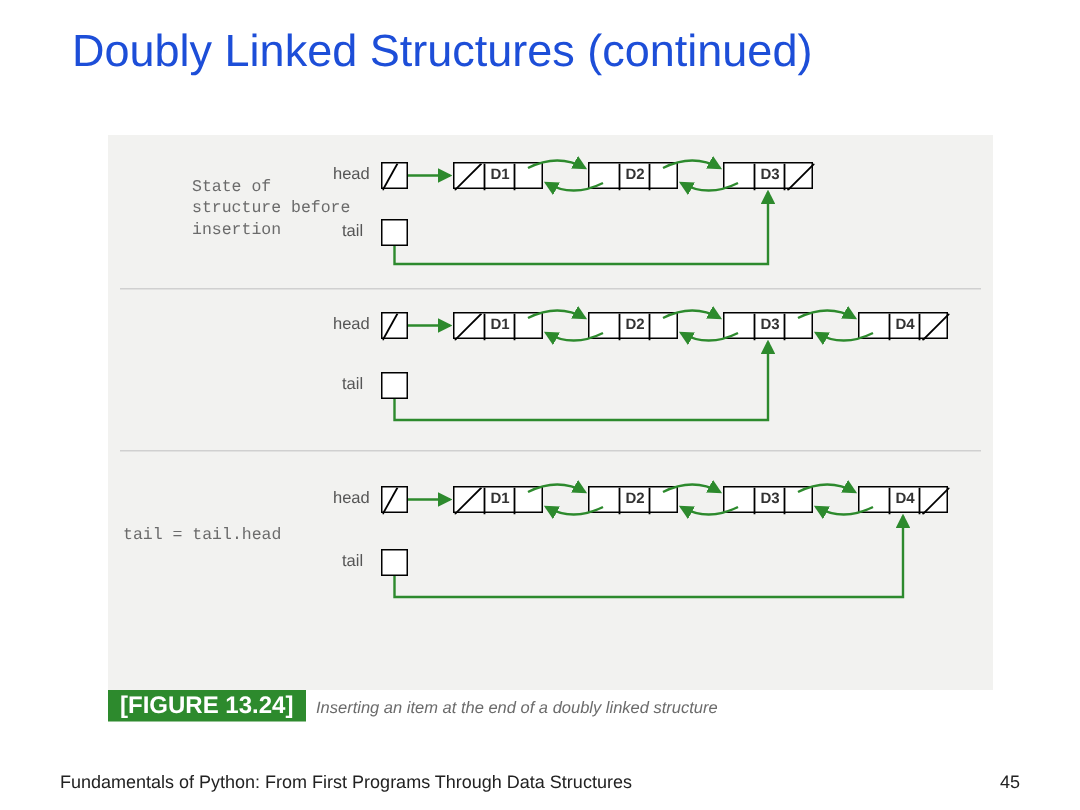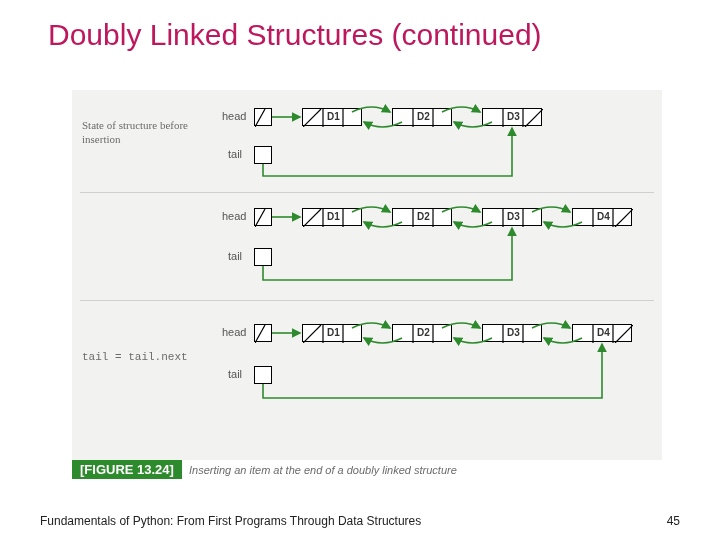--- a/index.html
+++ b/index.html
@@ -8,37 +8,38 @@
     width: 720px;
     height: 540px;
     background: #fff;
     font-family: Arial, Helvetica, sans-serif;
     position: relative;
     overflow: hidden;
   }
   .slide-title {
     font-size: 30px;
     font-weight: 400;
-    color: #be185d;
+    color: #1d4ed8;
     padding: 18px 0 0 48px;
   }
   .diagram-area {
     position: absolute;
     left: 72px;
     top: 90px;
     width: 590px;
     height: 370px;
     background: #f2f2f0;
   }
   .state-label {
     position: absolute;
-    font-family: Liberation Serif, serif;
+    font-family: Liberation Mono, monospace;
     font-size: 11px;
     color: #6b6b6b;
     line-height: 1.3;
+    margin-left: 46px;
   }
   .code-label {
     position: absolute;
     font-family: "Courier New", Courier, monospace;
     font-size: 11px;
     color: #6b6b6b;
     line-height: 1.3;
   }
   .ptr-label {
     position: absolute;
@@ -77,21 +78,21 @@
     left: 72px;
     top: 462px;
     font-family: Verdana, Arial, sans-serif;
     font-size: 11px;
     color: #6b6b6b;
   }
   .figure-badge {
     background: #2d8a2d;
     color: #fff;
     font-weight: bold;
-    font-size: 13px;
+    font-size: 16px;
     padding: 2px 8px;
     margin-right: 4px;
   }
   .figure-caption { font-style: italic; color: #6b6b6b; }
   .footer {
     position: absolute;
     bottom: 12px;
     left: 40px;
     right: 40px;
     font-size: 12px;
@@ -218,21 +219,21 @@
     <path class="arrow-green" d="M 330 32 Q 310 42 292 32" marker-end="url(#ah2)"></path>
     <path class="arrow-green" d="M 370 22 Q 390 12 408 22" marker-end="url(#ah2)"></path>
     <path class="arrow-green" d="M 420 32 Q 400 42 382 32" marker-end="url(#ah2)"></path>
     <path class="arrow-green" d="M 460 22 Q 480 12 498 22" marker-end="url(#ah2)"></path>
     <path class="arrow-green" d="M 510 32 Q 490 42 472 32" marker-end="url(#ah2)"></path>
     <path class="arrow-green" d="M 191 76 L 191 90 L 440 90 L 440 38" marker-end="url(#ah2)"></path>
   </svg>
 
   <div class="hr" style="left:8px; top:210px; width:574px;"></div>
 
-  <div class="code-label" style="left:10px; top:260px; width:140px; white-space:pre;">tail = tail.next</div>
+  <div class="code-label" style="left:10px; top:260px; width:140px; white-space:pre;">tail = tail.head</div>
 
   <div class="ptr-label" style="left:150px; top:236px;">head</div>
   <div class="box ptrbox" style="left:182px; top:234px;">
     <svg width="18" height="18" style="position:absolute">
         <line class="diag-line" x1="0" y1="18" x2="10" y2="0"></line>
       </svg>
   </div>
 
   <div class="box nodebox" style="left:230px; top:234px;">
     <svg width="60" height="18" style="position:absolute">

